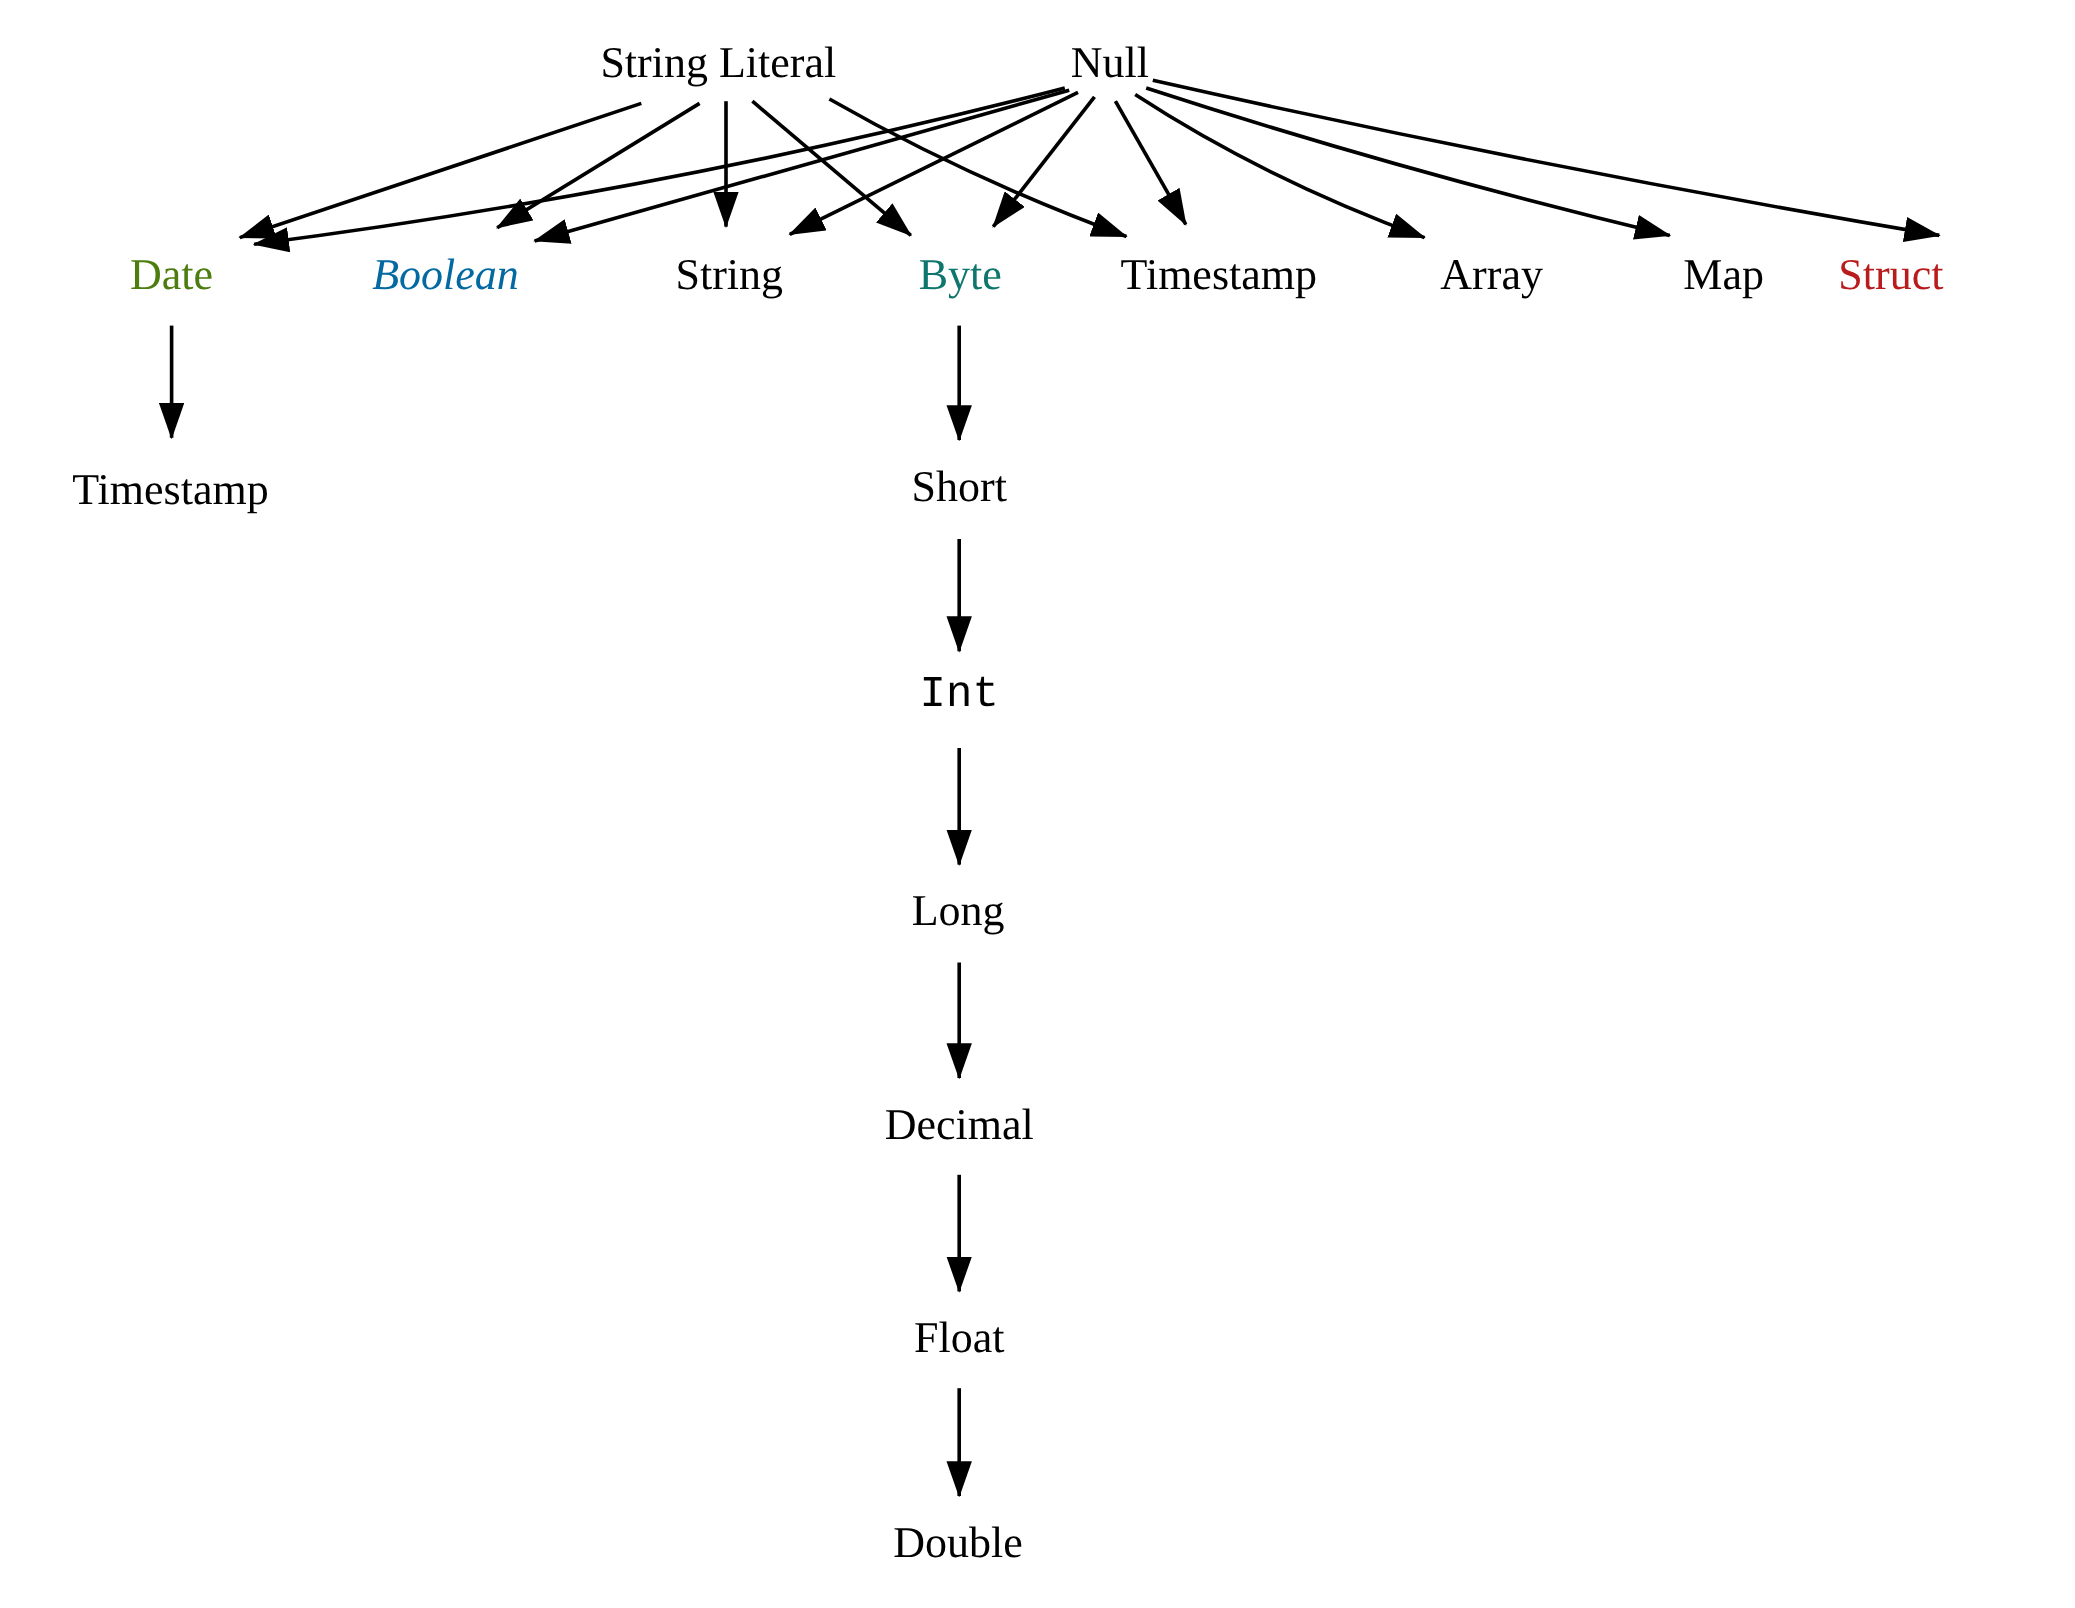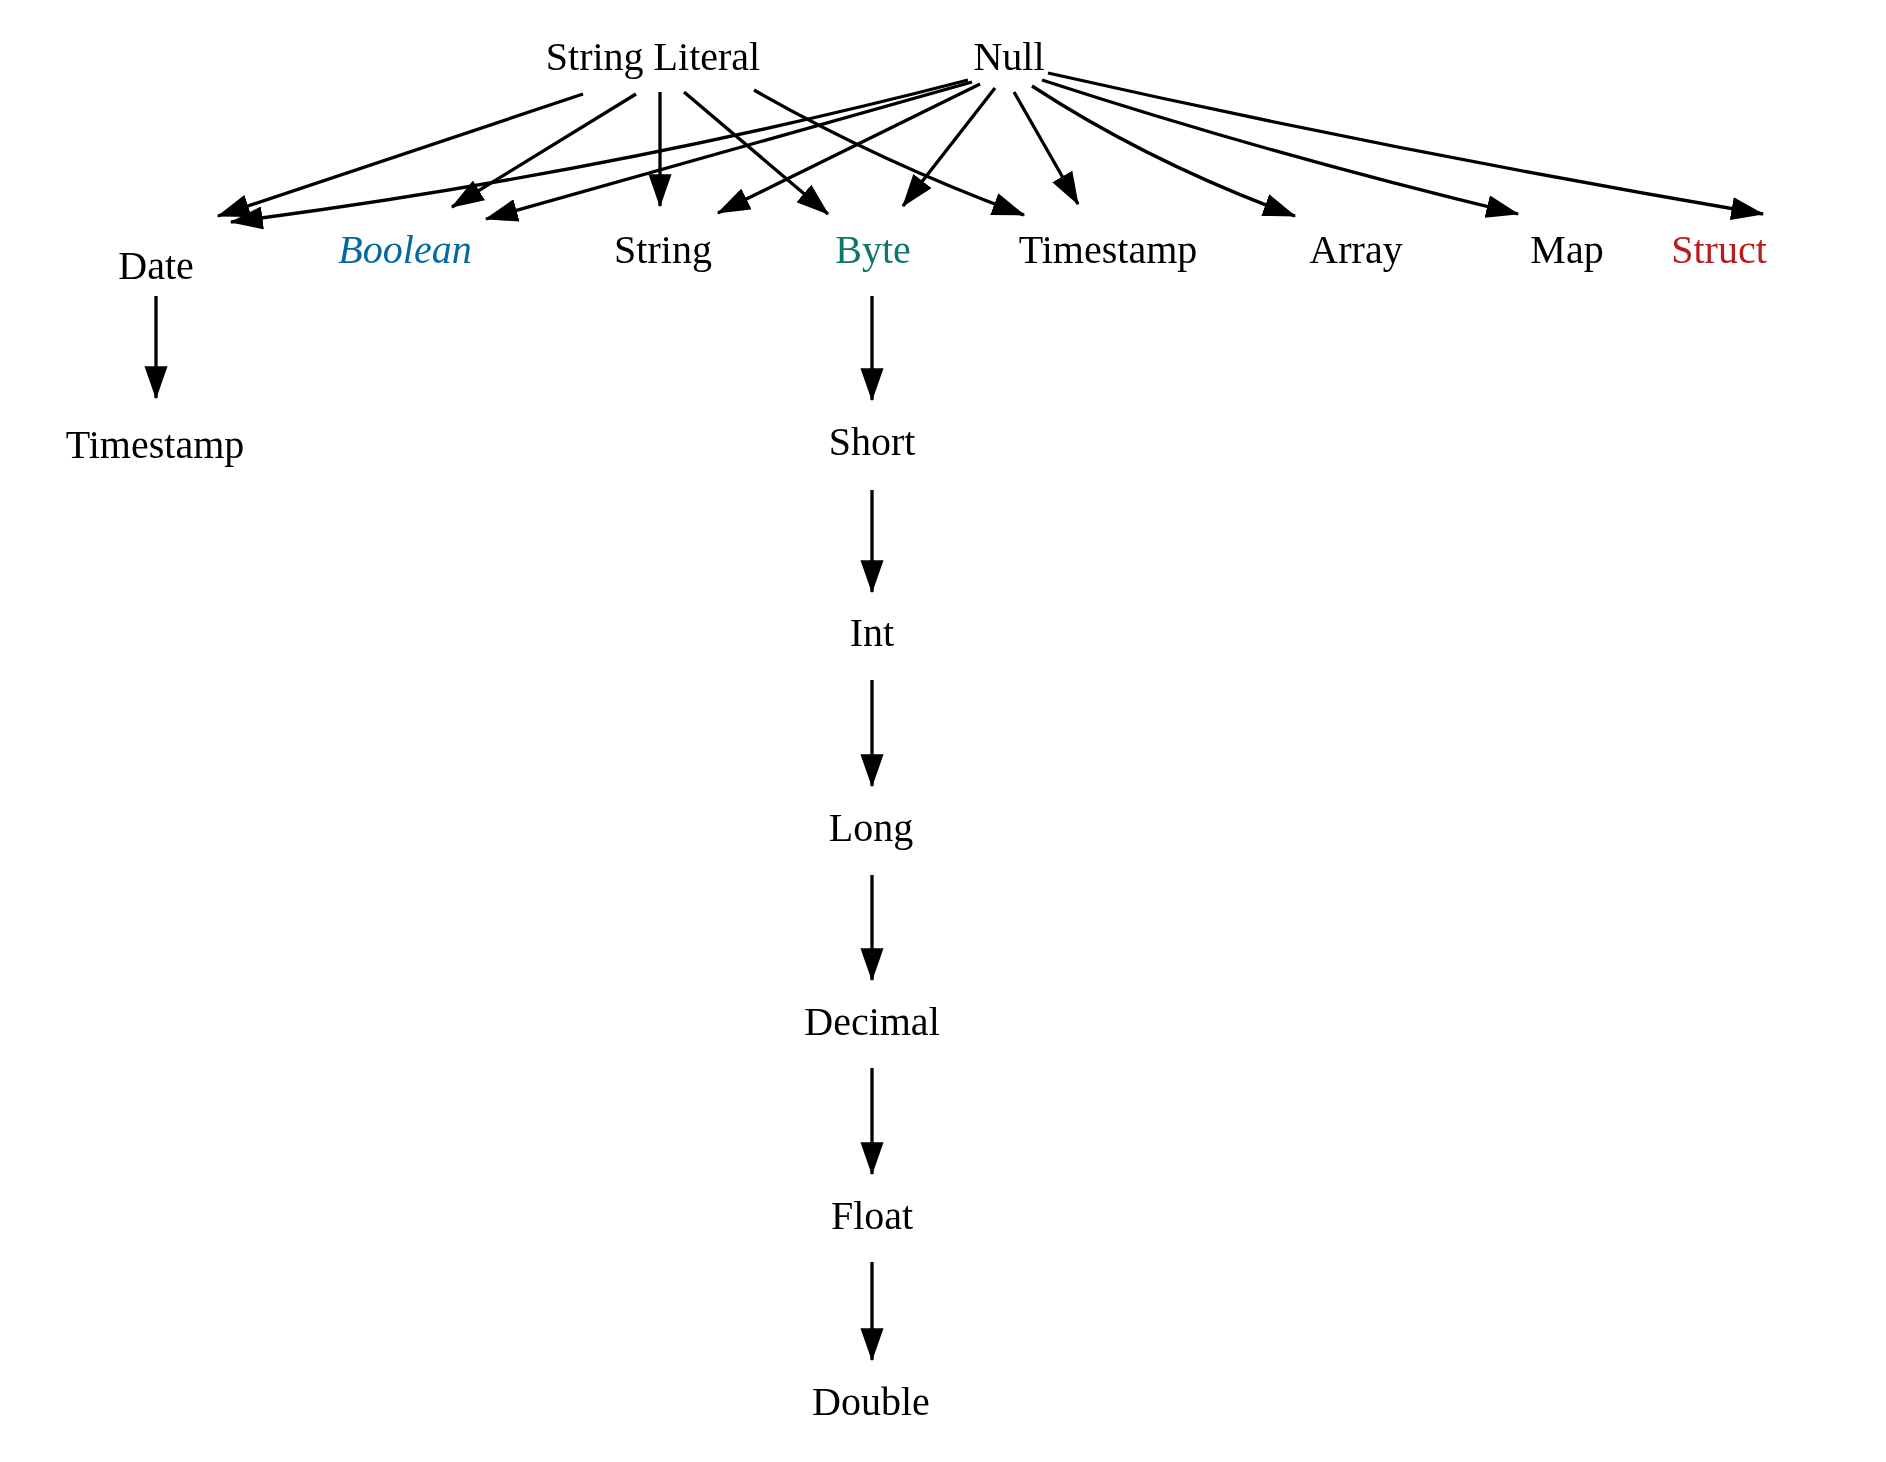--- a/index.html
+++ b/index.html
@@ -68,29 +68,29 @@
         <path d="M 872 490 L 872 592" fill="none" stroke="#000000" stroke-width="3.3" marker-end="url(#arrowhead)"></path>
         <path d="M 872 680 L 872 786" fill="none" stroke="#000000" stroke-width="3.3" marker-end="url(#arrowhead)"></path>
         <path d="M 872 875 L 872 980" fill="none" stroke="#000000" stroke-width="3.3" marker-end="url(#arrowhead)"></path>
         <path d="M 872 1068 L 872 1174" fill="none" stroke="#000000" stroke-width="3.3" marker-end="url(#arrowhead)"></path>
         <path d="M 872 1262 L 872 1360" fill="none" stroke="#000000" stroke-width="3.3" marker-end="url(#arrowhead)"></path>
       </g>
   </svg>
   <div class="node-layer" id="nodes">
       <div class="node" style="left: 653px; top: 57px; color: rgb(0, 0, 0);">String Literal</div>
       <div class="node" style="left: 1009px; top: 57px; color: rgb(0, 0, 0);">Null</div>
-      <div class="node" style="left: 156px; top: 266px; color: #000000;">Date</div>
+      <div class="node" style="left: 156px; top: 250px; color: #4d7c0f;">Date</div>
       <div class="node" style="left: 405px; top: 250px; color: #0369a1; font-style: italic;">Boolean</div>
       <div class="node" style="left: 663px; top: 250px; color: rgb(0, 0, 0);">String</div>
       <div class="node" style="left: 873px; top: 250px; color: #0f766e;">Byte</div>
       <div class="node" style="left: 1108px; top: 250px; color: rgb(0, 0, 0);">Timestamp</div>
       <div class="node" style="left: 1356px; top: 250px; color: rgb(0, 0, 0);">Array</div>
       <div class="node" style="left: 1567px; top: 250px; color: rgb(0, 0, 0);">Map</div>
       <div class="node" style="left: 1719px; top: 250px; color: #b91c1c; text-align: center;">Struct</div>
       <div class="node" style="left: 155px; top: 445px; color: rgb(0, 0, 0);">Timestamp</div>
       <div class="node" style="left: 872px; top: 442px; color: rgb(0, 0, 0);">Short</div>
-      <div class="node" style="left: 872px; top: 633px; color: rgb(0, 0, 0);">Int</div>
+      <div class="node" style="left: 872px; top: 633px; color: rgb(0, 0, 0); font-family: Liberation Mono, monospace;">Int</div>
       <div class="node" style="left: 871px; top: 828px; color: rgb(0, 0, 0);">Long</div>
       <div class="node" style="left: 872px; top: 1022px; color: rgb(0, 0, 0);">Decimal</div>
       <div class="node" style="left: 872px; top: 1216px; color: rgb(0, 0, 0);">Float</div>
       <div class="node" style="left: 871px; top: 1402px; color: rgb(0, 0, 0);">Double</div>
     </div>
 </div>
 
 </body></html>

